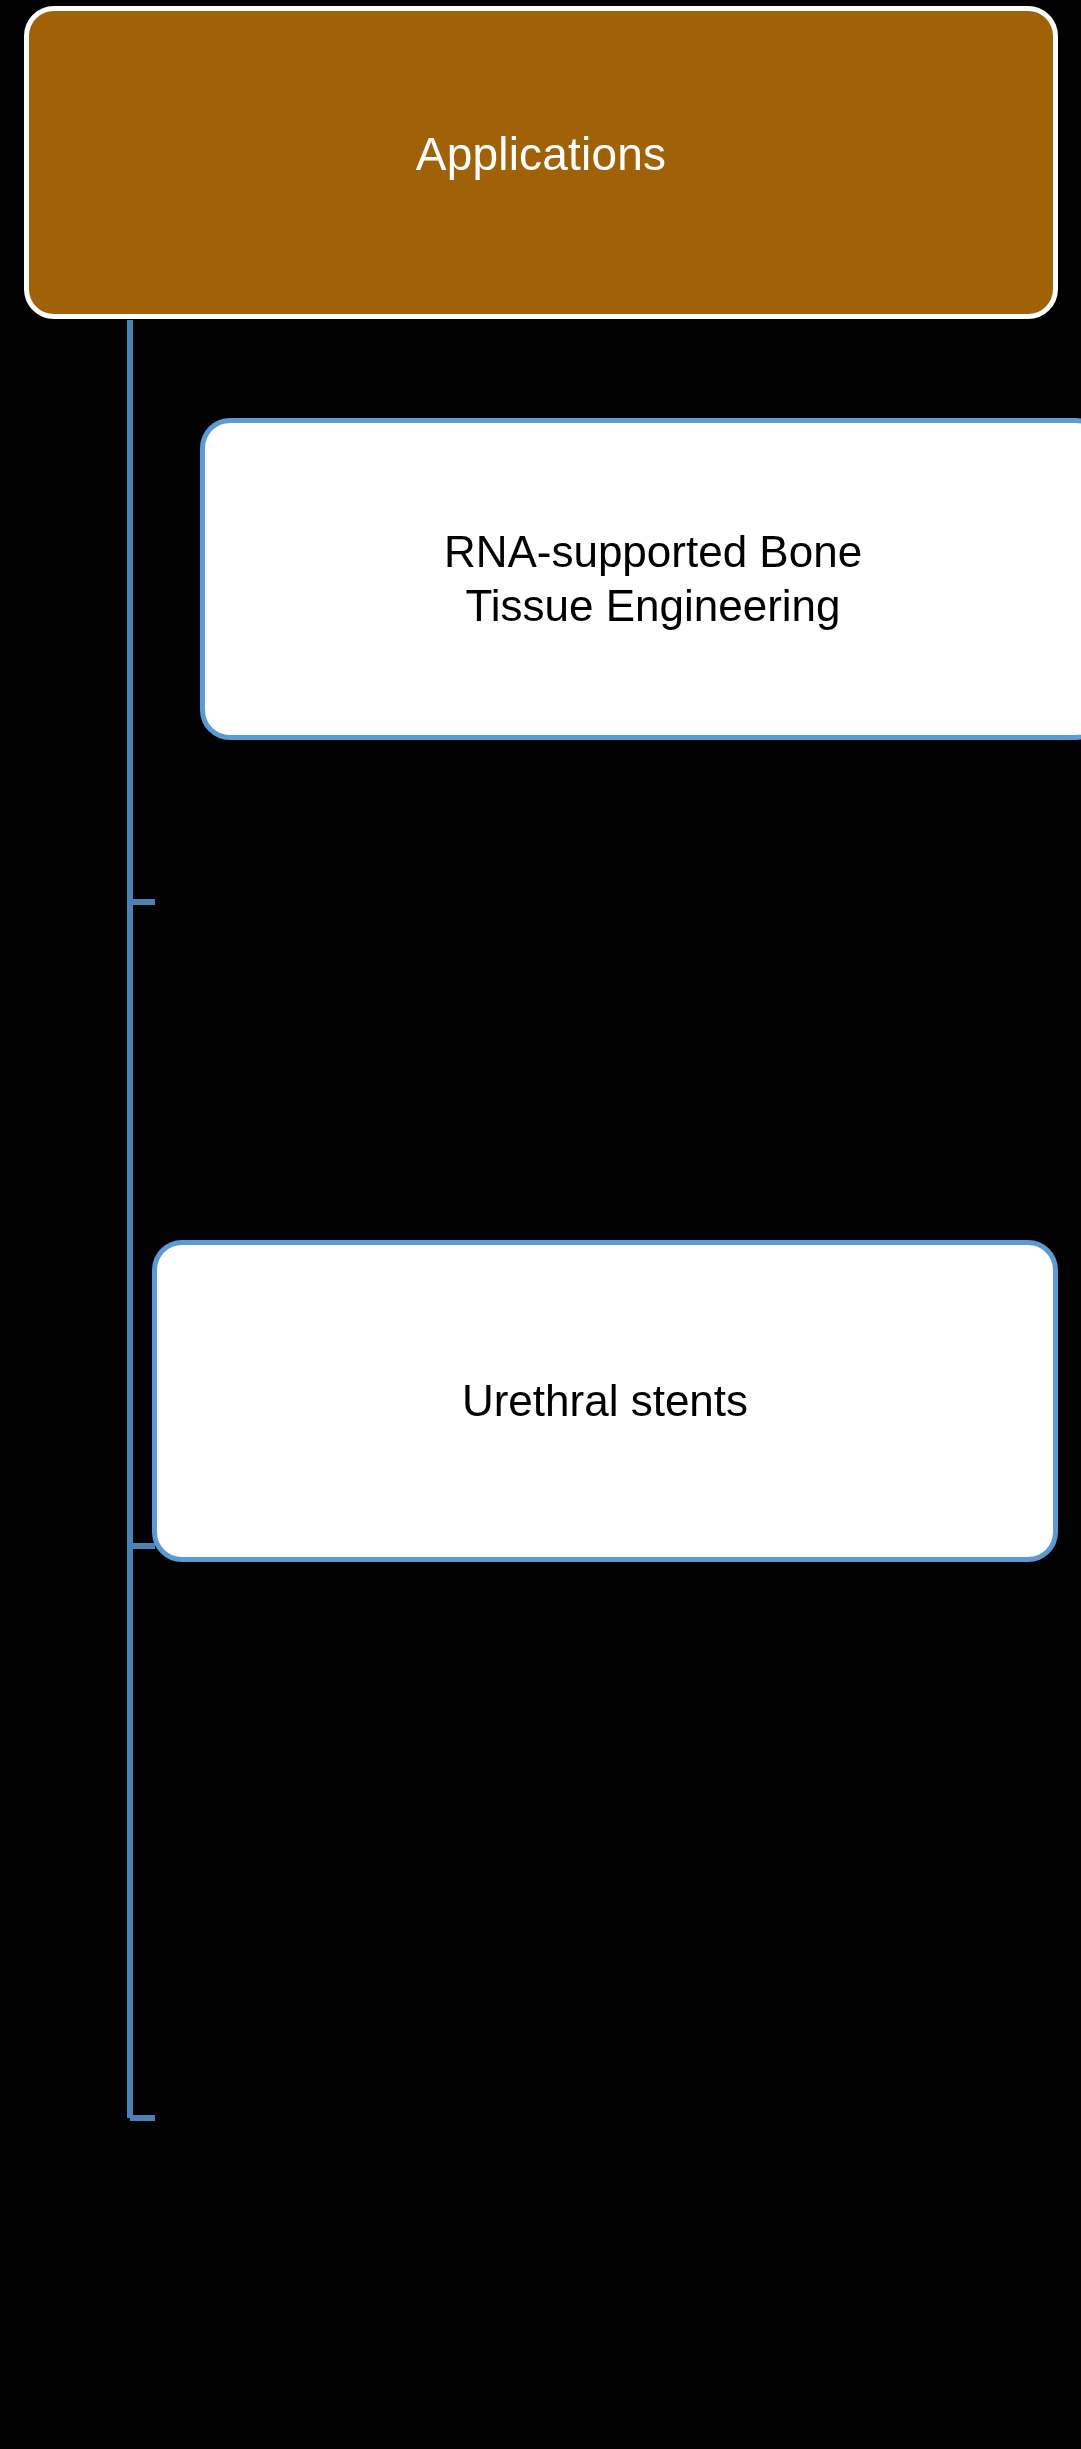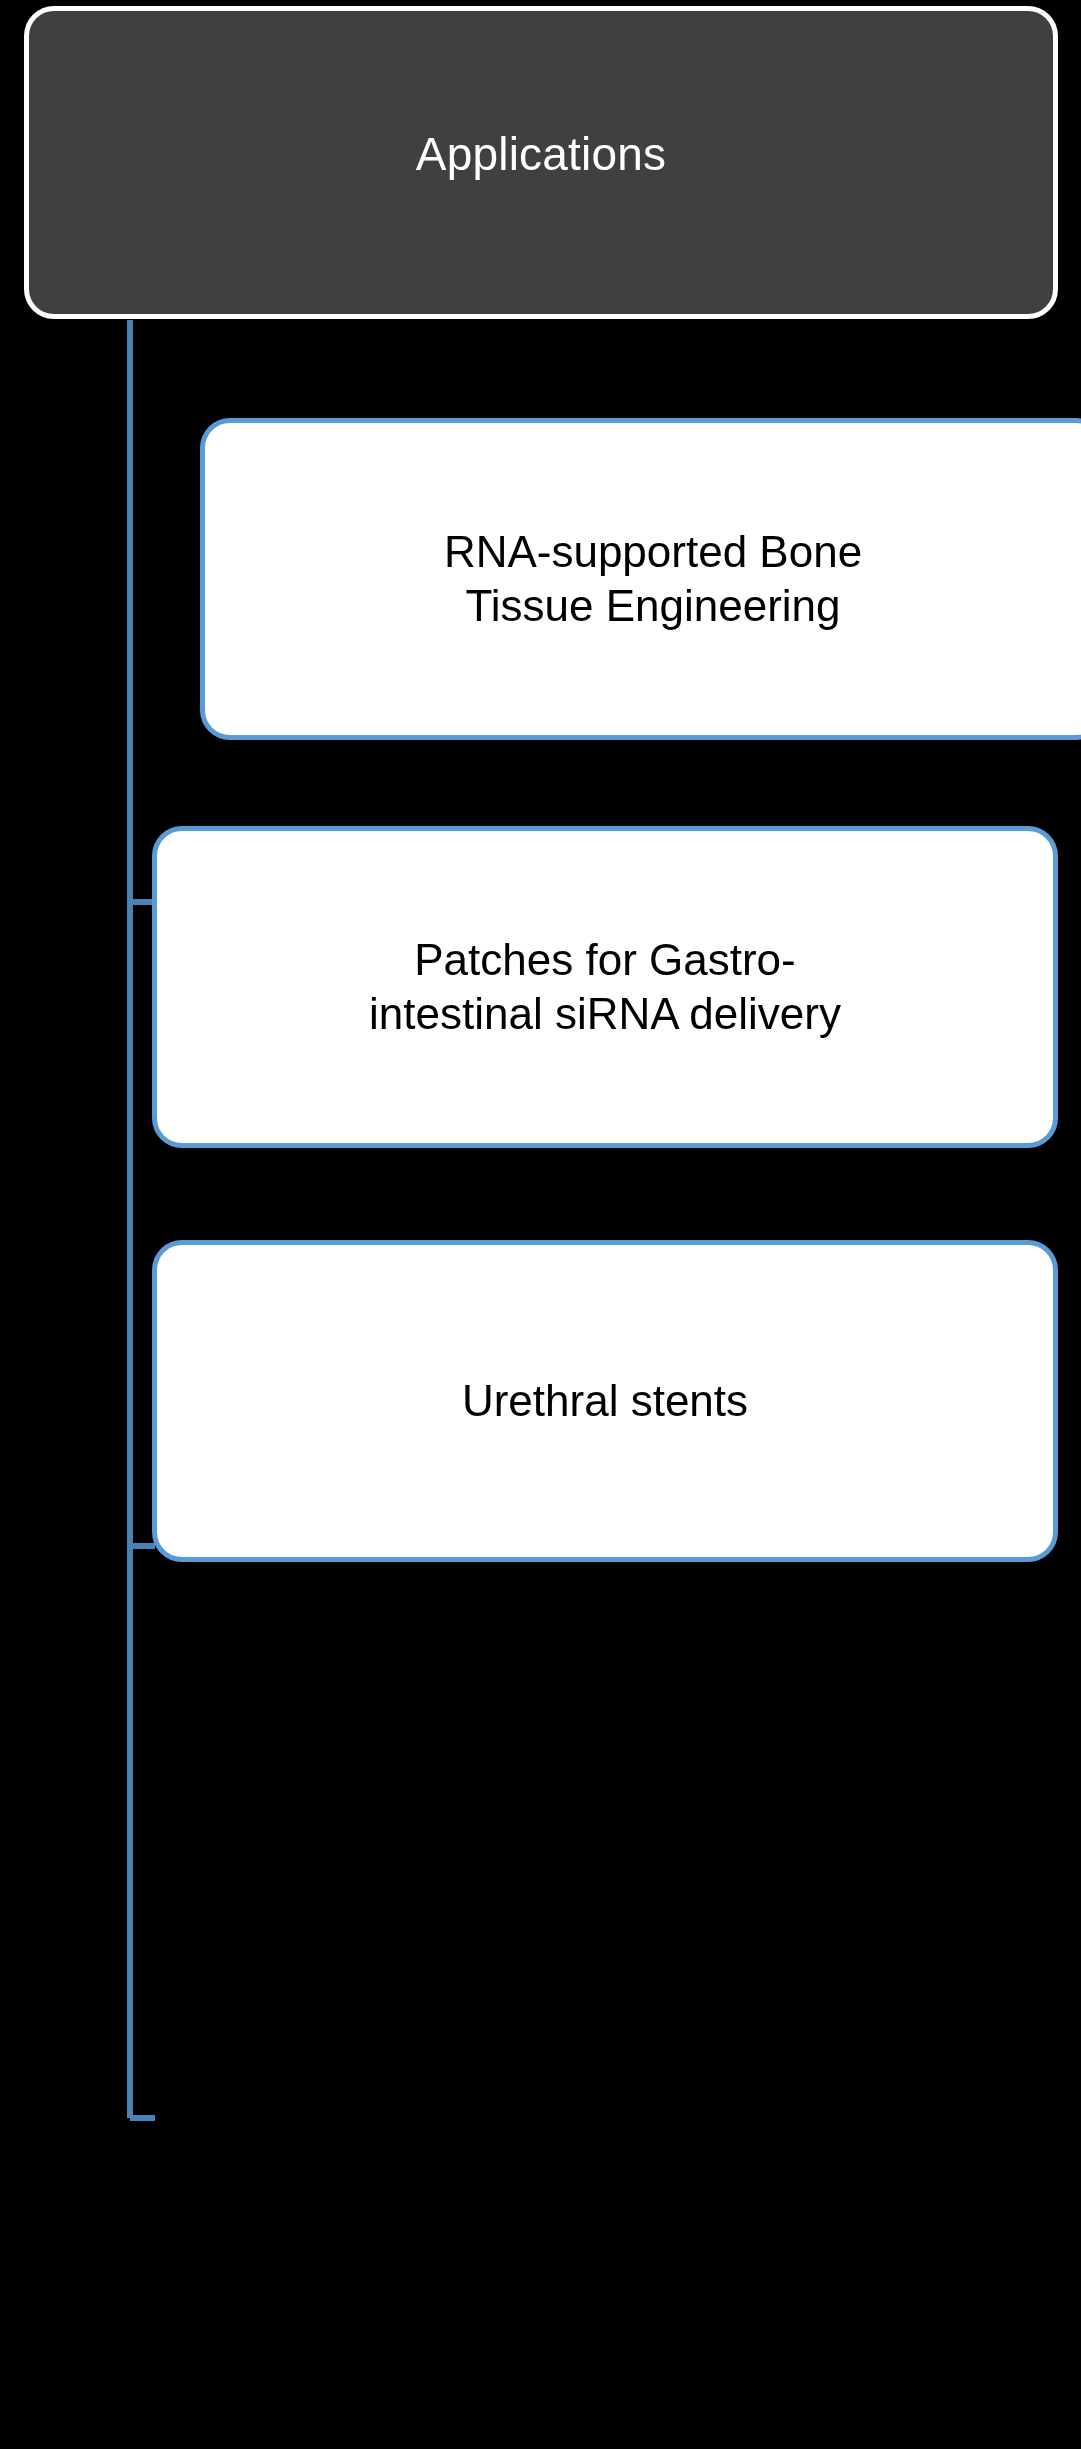--- a/index.html
+++ b/index.html
@@ -44,21 +44,21 @@
     align-items: center;
     justify-content: center;
     text-align: center;
   }
 
   .node-root {
     left: 24px;
     top: 6px;
     width: 1034px;
     height: 313px;
-    background: #404040;
+    background: #a16207;
     border: 5px solid #FFFFFF;
     border-radius: 30px;
   }
   .node-root .node-label {
     color: #FFFFFF;
     font-size: 46px;
     font-weight: normal;
     line-height: 1.15;
     letter-spacing: 0.2px;
     padding: 0 24px;
@@ -104,22 +104,18 @@
 
   <div class="node node-root" id="node-root">
     <span class="node-label">Applications</span>
   </div>
 
   <div class="node node-child" id="node-child-0">
     <span class="node-label">RNA-supported Bone
 Tissue Engineering</span>
   </div>
 
-  <div class="node node-child" id="node-child-1">
-    <span class="node-label">Patches for Gastro-
-intestinal siRNA delivery</span>
-  </div>
 
   <div class="node node-child" id="node-child-2">
     <span class="node-label">Urethral stents</span>
   </div>
 
 </div>
 
 </body></html>

